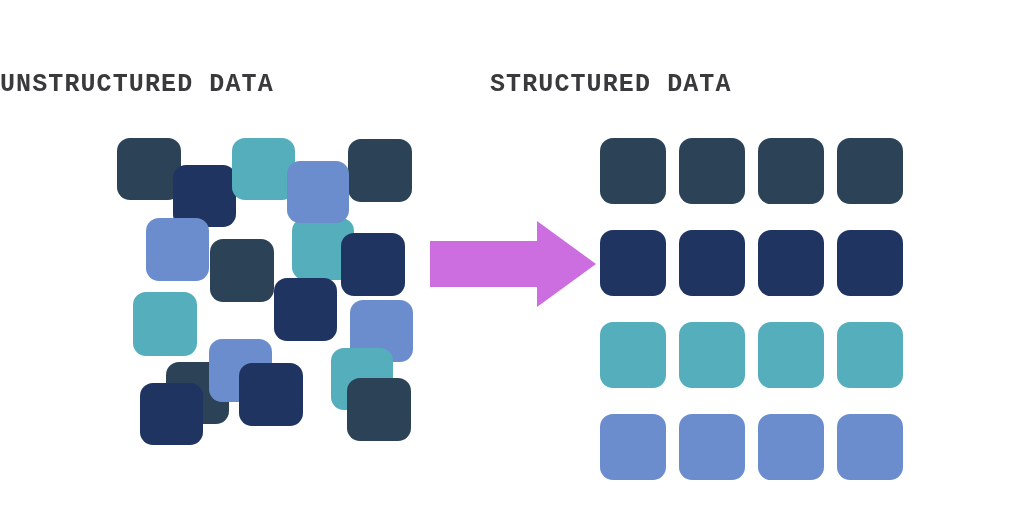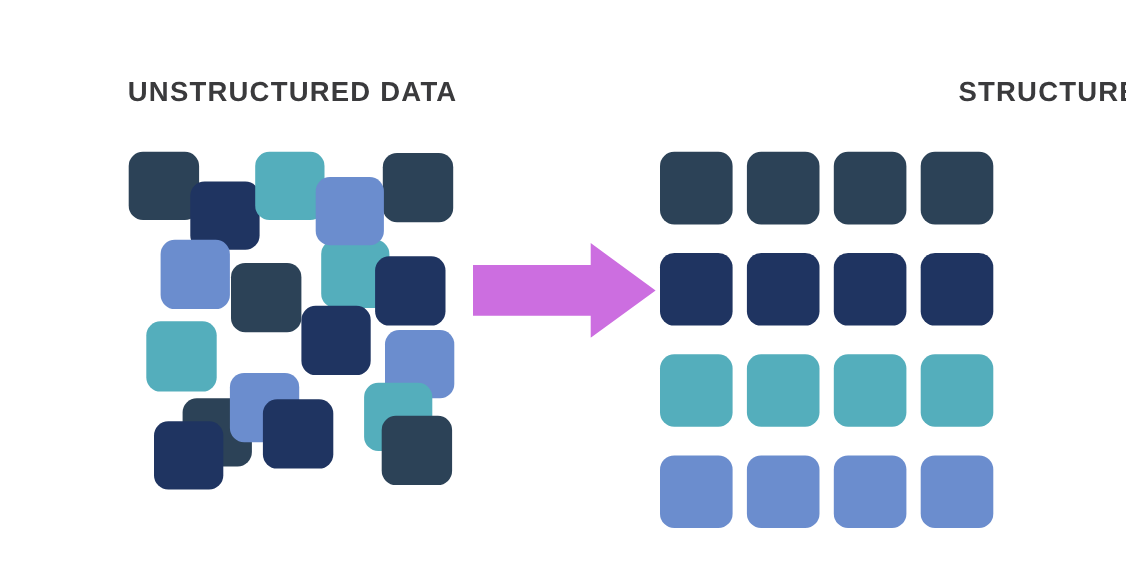--- a/index.html
+++ b/index.html
@@ -12,27 +12,26 @@
   }
   #canvas {
     position: relative;
     width: 1024px;
     height: 512px;
     background: #ffffff;
     overflow: hidden;
   }
   .panel-title {
     position: absolute;
-    font-family: Liberation Sans, sans-serif;
+    font-family: Liberation Mono, monospace;
     font-size: 25px;
     font-weight: bold;
     letter-spacing: 1.1px;
     color: #3a3a3c;
     white-space: nowrap;
-    text-align: center;
   }
   #title-unstructured {
     left: 0px;
     top: 70px;
     width: 532px;
   }
   #title-structured {
     left: 490px;
     top: 70px;
     width: 1024px;

